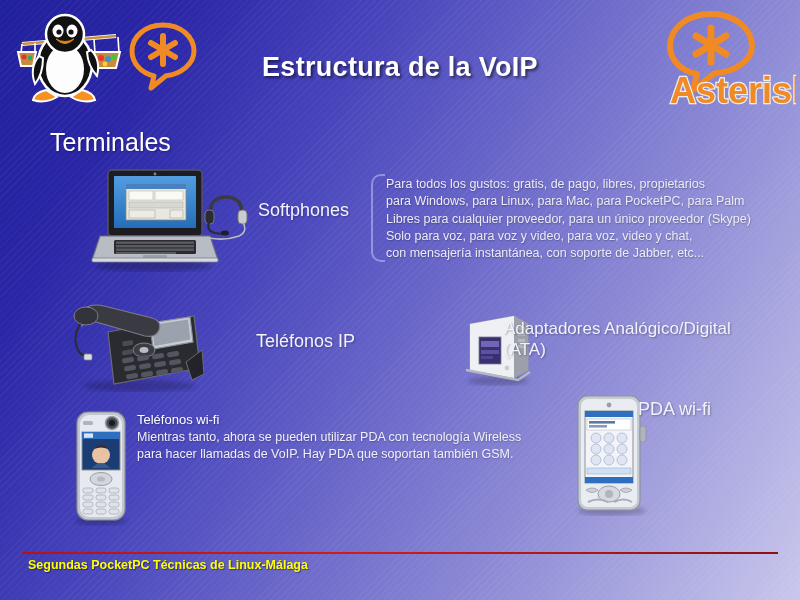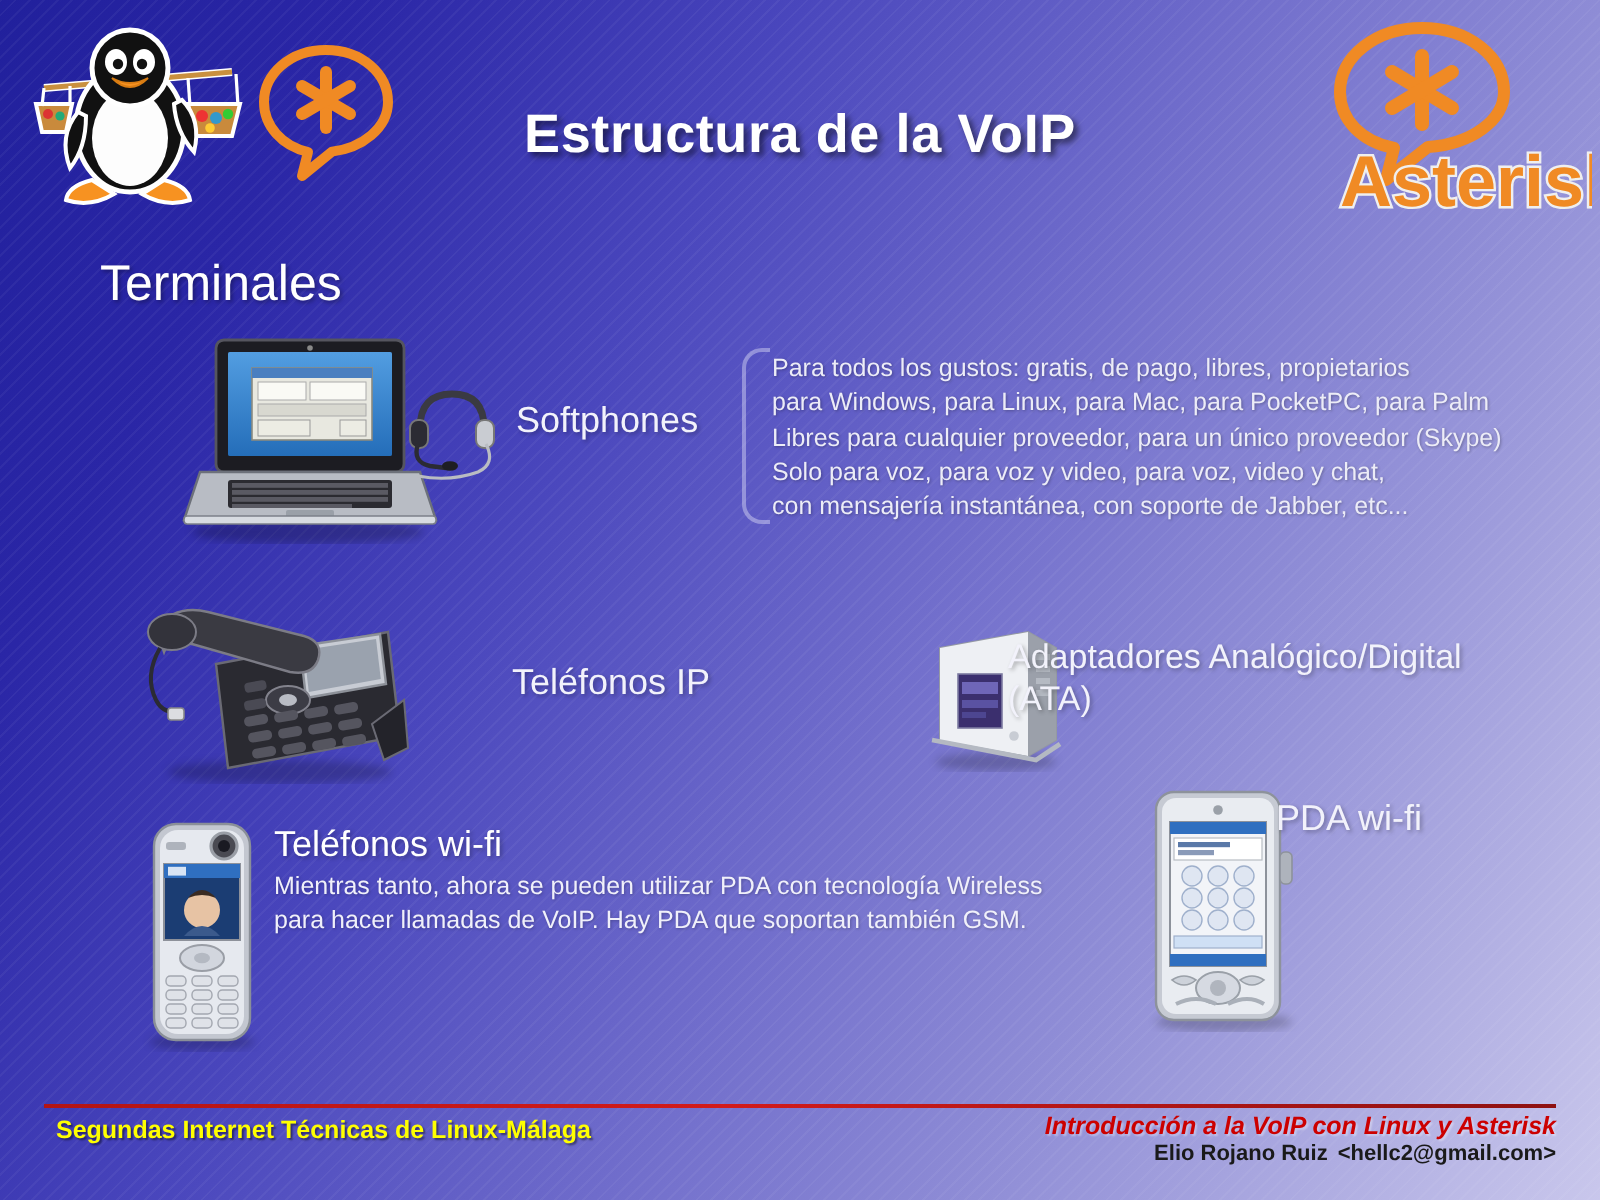--- a/index.html
+++ b/index.html
@@ -77,21 +77,21 @@
     position: absolute; left: 371px; top: 174px;
     width: 14px; height: 88px;
     border: 2px solid rgba(220,220,245,.45);
     border-right: none;
     border-radius: 10px 0 0 10px;
   }
 
   
   #wifi-block { position: absolute; left: 137px; top: 412px; width: 420px; }
   #wifi-block h3 {
-    color: #ffffff; font-size: 18px; font-weight: normal;
+    color: #ffffff; font-size: 13px; font-weight: normal;
     text-shadow: 1px 1px 2px rgba(0,0,0,.3); margin-bottom: 2px;
   }
   #wifi-block p {
     color: #f0f0fa; font-size: 12.5px; line-height: 1.34;
     text-shadow: .5px .5px 1.5px rgba(0,0,0,.25);
     white-space: pre-line;
   }
   #wifi-block p.second { }
 
   
@@ -407,21 +407,15 @@
       <path d="M18 98 q6 -4 12 0 q-6 5 -12 0z" fill="#cdd2da" stroke="#9aa0a8" stroke-width=".8"></path>
       <path d="M52 98 q6 -4 12 0 q-6 5 -12 0z" fill="#cdd2da" stroke="#9aa0a8" stroke-width=".8"></path>
       <path d="M20 110 q10 -5 20 0" fill="none" stroke="#aab0b9" stroke-width="2"></path>
       <path d="M46 110 q10 -5 18 0" fill="none" stroke="#aab0b9" stroke-width="2"></path>
     </svg>
   </div>
 
   <div class="label big" id="lbl-pdawifi">PDA wi-fi</div>
 
   <div id="footer-rule"></div>
-  <div id="footer-left">Segundas Internet Técnicas de Linux-Málaga</div>
-  <div id="footer-right">
-    <div id="footer-title">Introducción a la VoIP con Linux y Asterisk</div>
-    <div id="footer-author">
-      <span>Elio Rojano Ruiz</span><span class="mail">&lt;hellc2@gmail.com&gt;</span>
-    </div>
-  </div>
+  <div id="footer-left">Segundas PocketPC Técnicas de Linux-Málaga</div>
 
 </div>
 
 </body></html>

